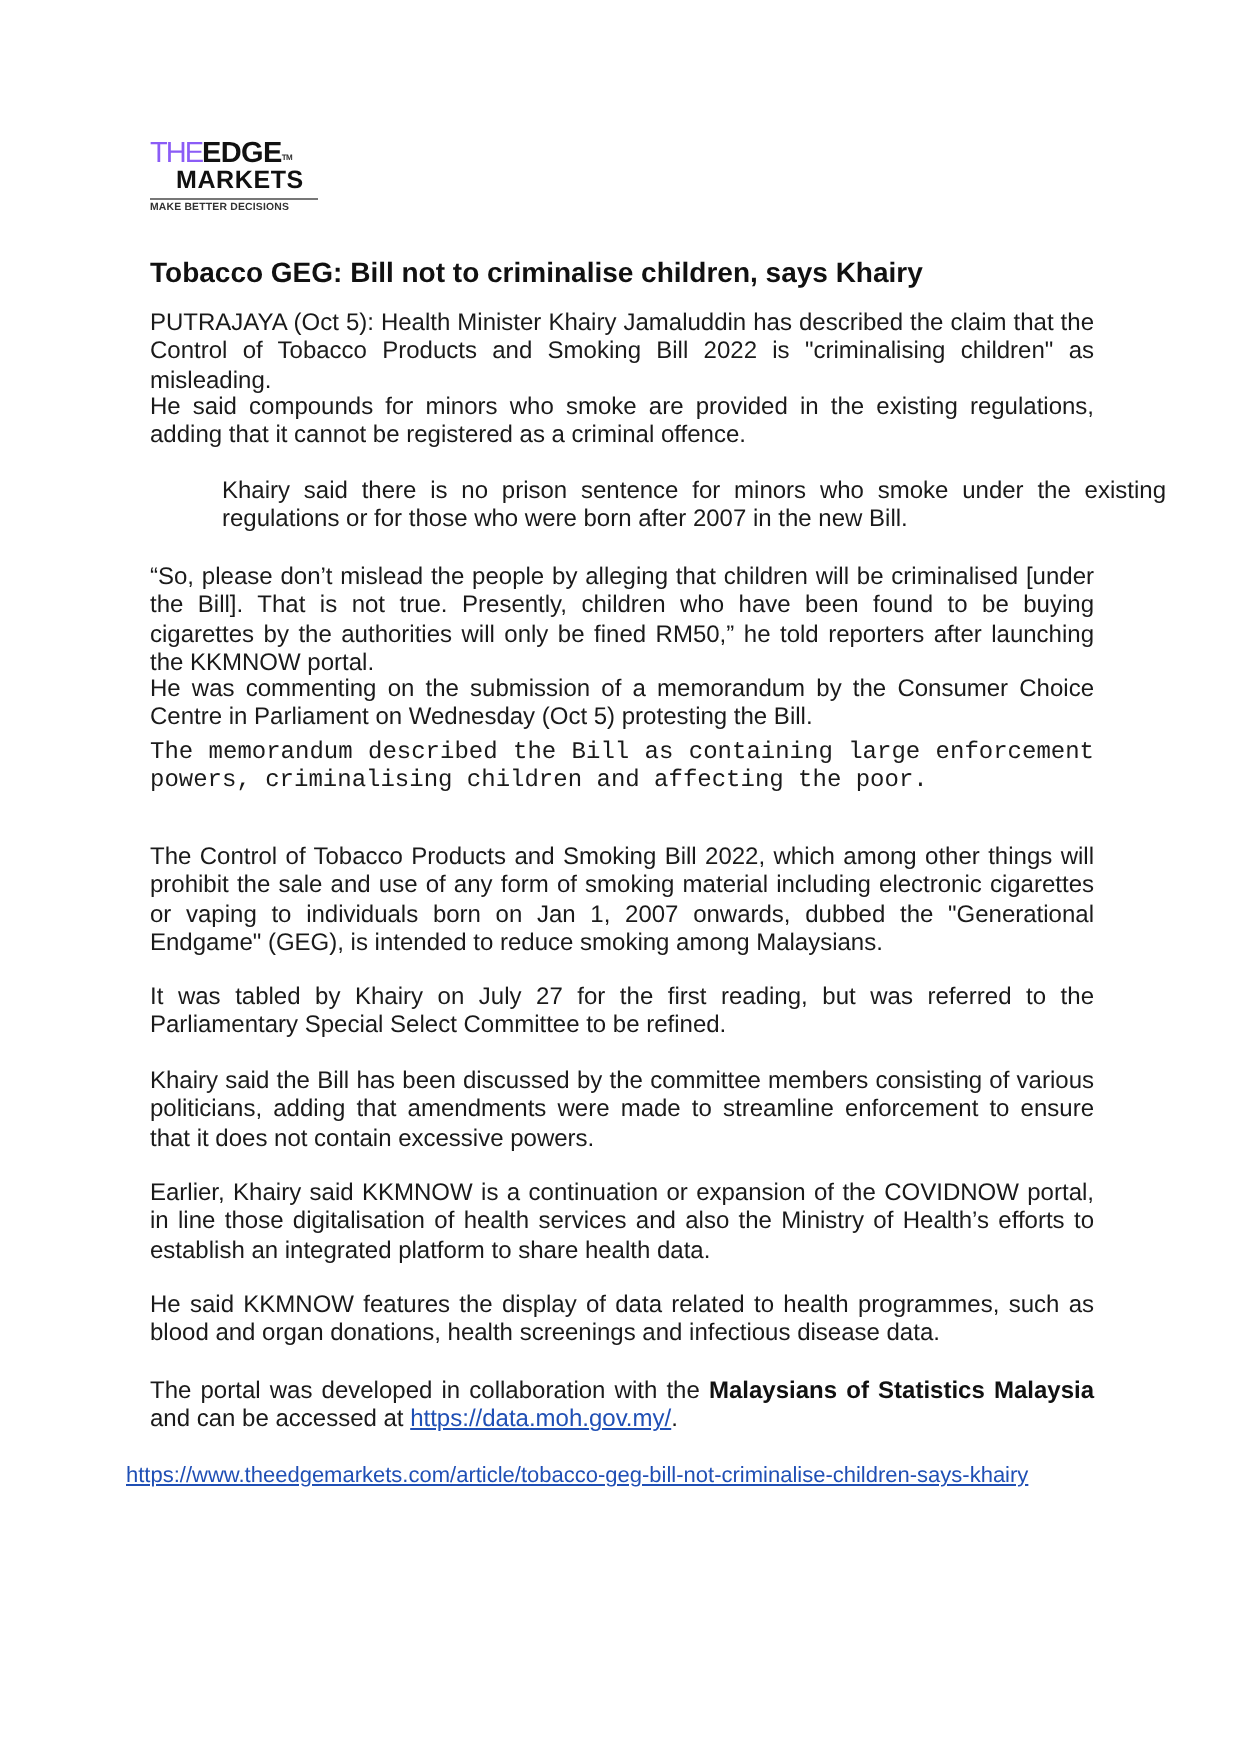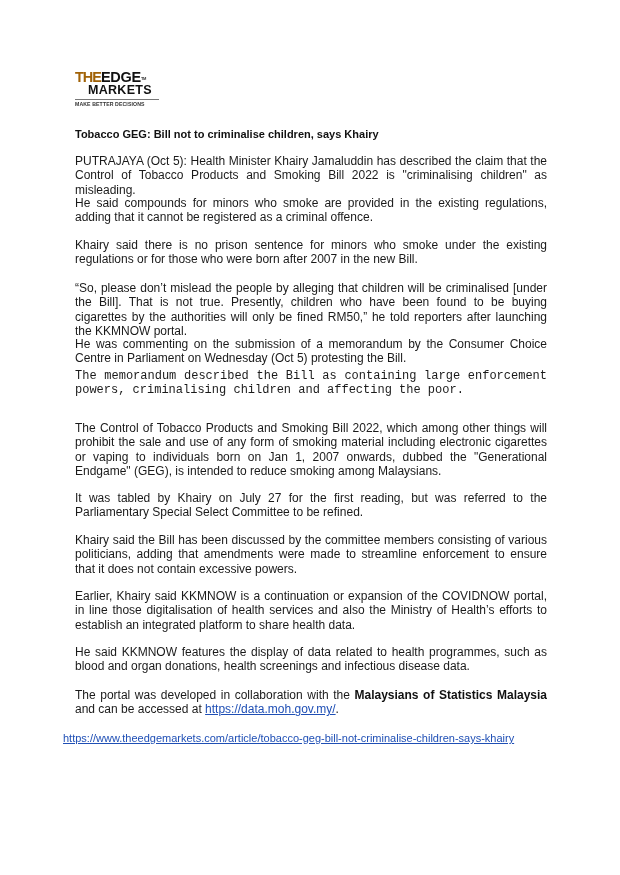--- a/index.html
+++ b/index.html
@@ -27,22 +27,22 @@
       left: 0;
       top: 0;
       font-family: "Liberation Sans", sans-serif;
       font-weight: bold;
       font-size: 14.5px;
       letter-spacing: -0.3px;
       line-height: 15px;
       white-space: nowrap;
     }
     .logo-the {
-      color: #a16207;
-      font-weight: bold;
+      color: #8b5cf6;
+      font-weight: normal;
       letter-spacing: -1px;
     }
     .logo-edge {
       color: #111111;
       font-weight: 900;
     }
     .logo-tm {
       font-size: 4px;
       vertical-align: top;
       color: #333;
@@ -76,21 +76,21 @@
       font-weight: bold;
       color: #333;
       letter-spacing: 0.1px;
       white-space: nowrap;
     }
     .headline {
       position: absolute;
       left: 75px;
       top: 128px;
       font-weight: bold;
-      font-size: 11px;
+      font-size: 14px;
       color: #111;
       white-space: nowrap;
     }
     .para {
       position: absolute;
       left: 75px;
       width: 472px;
       font-size: 12px;
       line-height: 14.4px;
       text-align: justify;
@@ -124,21 +124,21 @@
   </div>
   <div class="logo-markets">MARKETS</div>
   <div class="logo-rule"></div>
   <div class="logo-tagline">MAKE BETTER DECISIONS</div>
 </div>
 
 <div class="headline">Tobacco GEG: Bill not to criminalise children, says Khairy</div>
 
 <p class="para" style="top:154px;">PUTRAJAYA (Oct 5): Health Minister Khairy Jamaluddin has described the claim that the Control of Tobacco Products and Smoking Bill 2022 is "criminalising children" as misleading.</p>
 <p class="para" style="top:196px;">He said compounds for minors who smoke are provided in the existing regulations, adding that it cannot be registered as a criminal offence.</p>
-<p class="para" style="top:238px;">Khairy said there is no prison sentence for minors who smoke under the existing regulations or for those who were born after 2007 in the new Bill.</p>
+<p class="para" style="top:238px;margin-left:36px;">Khairy said there is no prison sentence for minors who smoke under the existing regulations or for those who were born after 2007 in the new Bill.</p>
 <p class="para" style="top:281px;">“So, please don’t mislead the people by alleging that children will be criminalised [under the Bill]. That is not true. Presently, children who have been found to be buying cigarettes by the authorities will only be fined RM50,” he told reporters after launching the KKMNOW portal.</p>
 <p class="para" style="top:337px;">He was commenting on the submission of a memorandum by the Consumer Choice Centre in Parliament on Wednesday (Oct 5) protesting the Bill.</p>
 <p class="para" style="top:369px;font-family:Liberation Mono, monospace;">The memorandum described the Bill as containing large enforcement powers, criminalising children and affecting the poor.</p>
 <p class="para" style="top:421px;">The Control of Tobacco Products and Smoking Bill 2022, which among other things will prohibit the sale and use of any form of smoking material including electronic cigarettes or vaping to individuals born on Jan 1, 2007 onwards, dubbed the "Generational Endgame" (GEG), is intended to reduce smoking among Malaysians.</p>
 <p class="para" style="top:491px;">It was tabled by Khairy on July 27 for the first reading, but was referred to the Parliamentary Special Select Committee to be refined.</p>
 <p class="para" style="top:533px;">Khairy said the Bill has been discussed by the committee members consisting of various politicians, adding that amendments were made to streamline enforcement to ensure that it does not contain excessive powers.</p>
 <p class="para" style="top:589px;">Earlier, Khairy said KKMNOW is a continuation or expansion of the COVIDNOW portal, in line those digitalisation of health services and also the Ministry of Health’s efforts to establish an integrated platform to share health data.</p>
 <p class="para" style="top:645px;">He said KKMNOW features the display of data related to health programmes, such as blood and organ donations, health screenings and infectious disease data.</p>
 
 <p class="para" style="top:688px;"><span>The portal was developed in collaboration with the </span><span class="bold">Malaysians of Statistics Malaysia</span><span> and can be accessed at </span><a class="link">https://data.moh.gov.my/</a><span>.</span></p>

